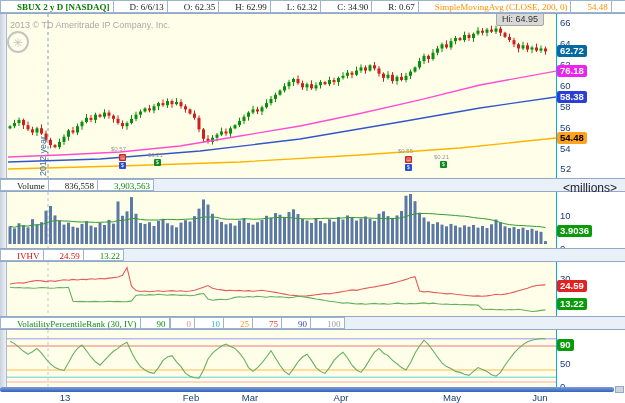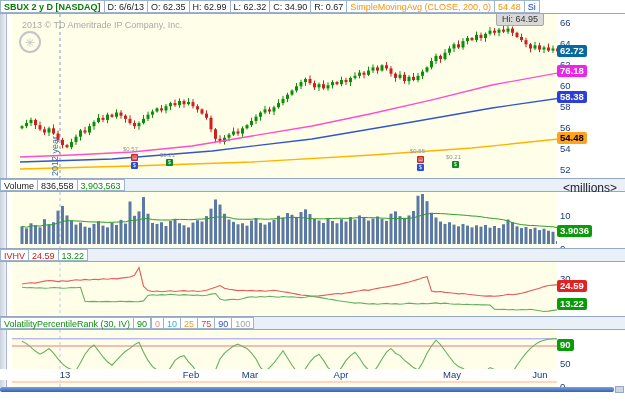--- a/index.html
+++ b/index.html
@@ -3,41 +3,41 @@
 <meta charset="utf-8">
 <style>
   html,body{margin:0;padding:0;background:#fff;}
   .app{position:relative;width:625px;height:403px;background:#ffffff;overflow:hidden;
        font-family:"Liberation Sans",sans-serif;-webkit-font-smoothing:antialiased;}
 
   
   .hdr{position:absolute;top:0;left:0;width:625px;height:14px;background:#fff;z-index:6;
        display:flex;align-items:stretch;white-space:nowrap;overflow:hidden;
        border-bottom:1px solid #93a8c4;box-sizing:border-box;}
-  .cell{display:inline-block;font-size:9px;line-height:11px;padding:1px 3px 0 3px;background:#fff;
-        border:1px solid #9db4cf;border-left:none;color:#222;box-sizing:border-box;height:13px;}
+  .cell{display:inline-block;font-size:9px;line-height:11px;padding:1px 3px 0 16px;background:#fff;
+        border:1px solid #9db4cf;border-left:none;color:#222;box-sizing:border-box;height:13px;font-family:Liberation Serif, serif;}
   .hdr .cell:first-child{border-left:1px solid #9db4cf;}
   .sym{color:#0a7d00;font-weight:bold;}
   .orange{color:#ff9000;}
   .g{color:#0a8f0a;}
   .r{color:#d01818;}
   .trunc{color:#1133cc;max-width:15px;overflow:hidden;}
   .hdr-icon{position:absolute;right:3px;top:0px;width:16px;height:13px;background:#fff;
             border:1px solid #9db4cf;box-sizing:border-box;}
 
   
   .sub-hdr{position:absolute;left:0;width:625px;height:14px;background:#e9f0f8;z-index:5;
            display:flex;align-items:stretch;white-space:nowrap;
            border-top:1px solid #93a8c4;border-bottom:1px solid #93a8c4;box-sizing:border-box;}
   .sub-hdr .cell{height:12px;}
   .sub-hdr .cell:first-child{border-left:1px solid #9db4cf;}
   .unit{position:absolute;right:8px;top:2px;font-size:12px;color:#223;margin-left:48px;}
 
   
-  .panel{position:absolute;left:12px;width:556px;background:#ffffe9;z-index:1;
+  .panel{position:absolute;left:0;width:556px;background:#ffffe9;z-index:1;
          border-right:7px solid #0ea5e9;box-sizing:content-box;}
   #mainPanel{top:14px;height:164px;}
   #volPanel{top:192px;height:56px;}
   #ivhvPanel{top:262px;height:54px;}
   #vprPanel{top:330px;height:57px;}
   .panel svg{position:absolute;left:0;top:0;}
 
   
   .axis{position:absolute;left:557px;width:68px;background:#fff;z-index:2;}
   #mainAxis{top:14px;height:164px;}
@@ -59,21 +59,21 @@
   .tooltip{position:absolute;left:496px;top:12px;z-index:4;background:#d8d8d8;border:1px solid #a8a8a8;
            border-radius:2px;font-size:9px;color:#333;padding:1px 5px;}
   .mk-icon{position:absolute;width:7px;height:7px;border-radius:1px;color:#fff;font-size:5px;
            line-height:7px;text-align:center;z-index:2;}
   .mk-label{position:absolute;font-size:6px;color:#979797;z-index:2;white-space:nowrap;}
 
   .scrollbar{position:absolute;top:387px;left:0;width:614px;height:5px;z-index:4;
              background:linear-gradient(#7a9fe0,#3562b8);border-radius:2px;}
   .scroll-end{position:absolute;top:386px;left:615px;width:9px;height:7px;z-index:4;
               background:#cdd6e2;border:1px solid #93a8c4;box-sizing:border-box;}
-  .time-axis{position:absolute;top:369px;left:0;width:625px;height:11px;background:#fff;z-index:3;}
+  .time-axis{position:absolute;top:392px;left:0;width:625px;height:11px;background:#fff;z-index:3;}
   .tlabel{position:absolute;top:0;transform:translateX(-50%);font-size:9.5px;color:#1b3c78;}
 </style>
 </head>
 <body>
 
 <div class="app">
 
   <div class="hdr">
     <span class="cell sym">SBUX 2 y D [NASDAQ]</span>
     <span class="cell">D: 6/6/13</span>
@@ -357,21 +357,21 @@
   </div>
   <div class="tooltip">Hi: 64.95</div>
   <div id="mainAxis" class="axis">
       <span class="tick" style="top: 3px;">66</span>
       <span class="tick" style="top: 24px;">64</span>
       <span class="tick" style="top: 45px;">62</span>
       <span class="tick" style="top: 66px;">60</span>
       <span class="tick" style="top: 87px;">58</span>
       <span class="tick" style="top: 108px;">56</span>
       <span class="tick" style="top: 129px;">54</span>
-      <span class="tick" style="top: 150px;">52</span>
+      <span class="tick" style="top: 150px; font-family: Liberation Mono, monospace;">52</span>
       <span class="badge" style="top: 31px; background: #0369a1; color: rgb(255, 255, 255);">62.72</span>
       <span class="badge" style="top: 51px; background: rgb(238, 34, 238); color: rgb(255, 255, 255);">76.18</span>
       <span class="badge" style="top: 77px; background: rgb(43, 62, 214); color: rgb(255, 255, 255);">58.38</span>
       <span class="badge" style="top: 118px; background: rgb(255, 162, 31); color: rgb(0, 0, 0);">54.48</span>
     </div>
 
   <div class="sub-hdr" style="top:178px;">
     <span class="cell">Volume</span>
     <span class="cell">836,558</span>
     <span class="cell g">3,903,563</span>

